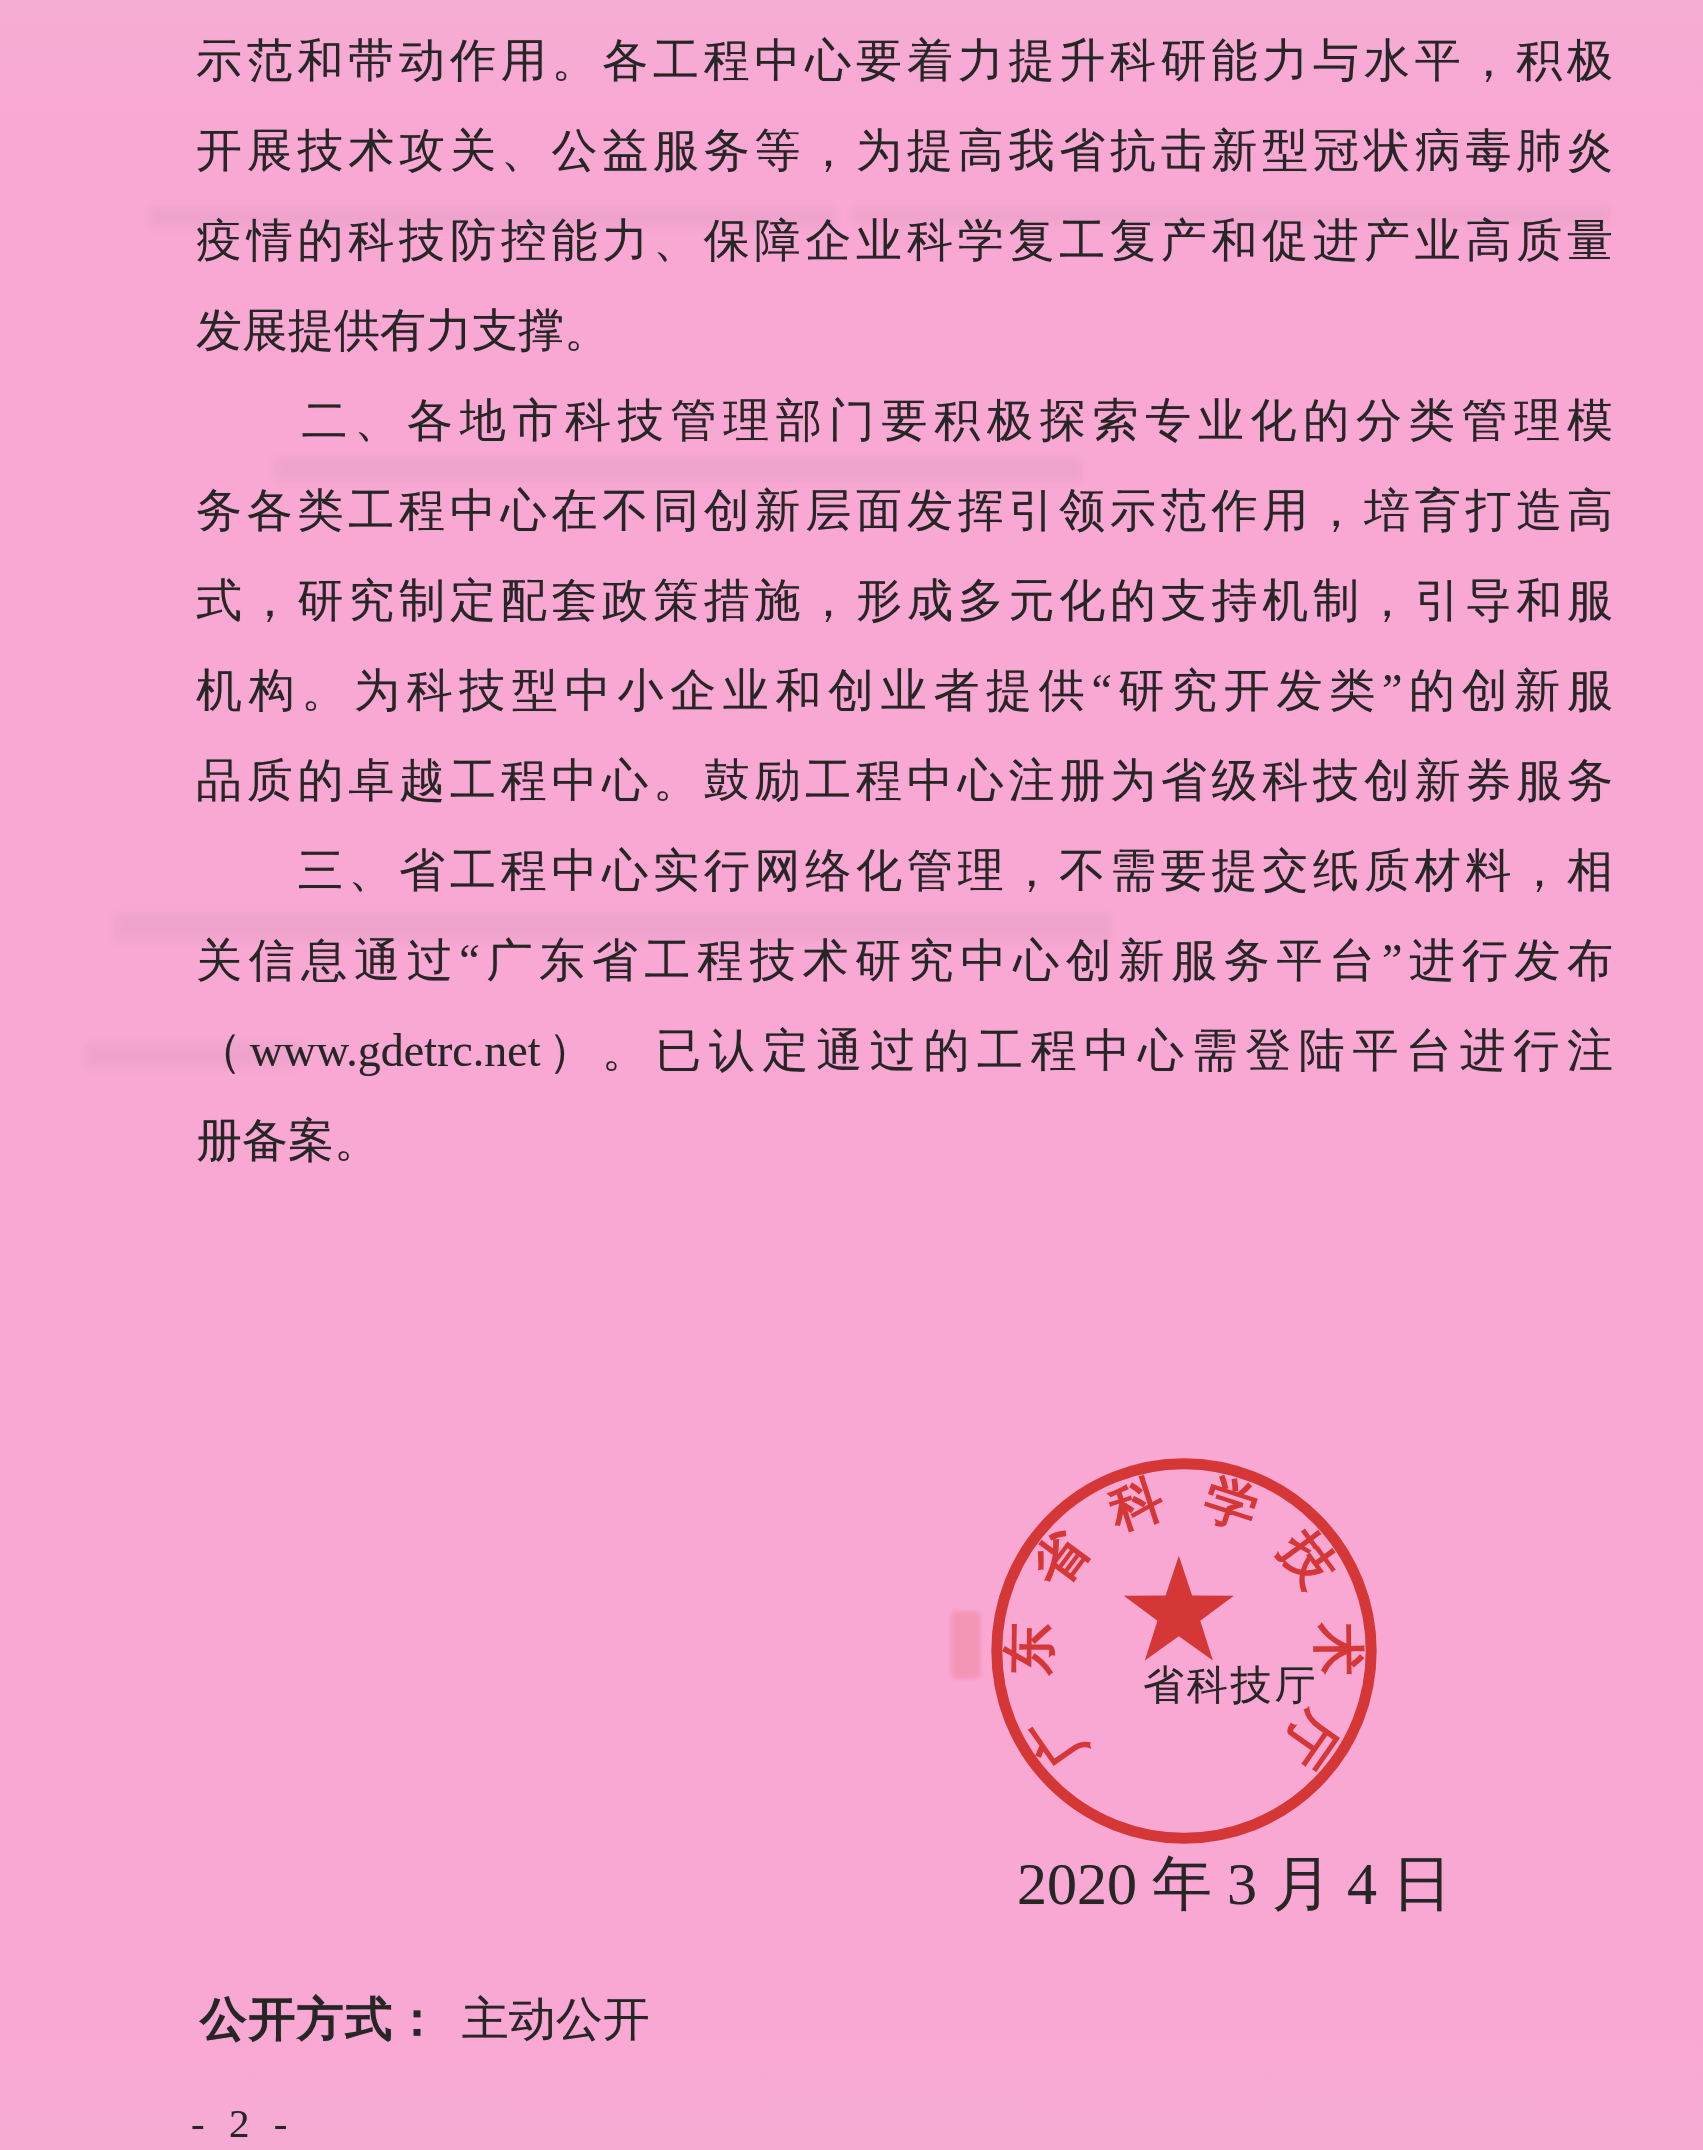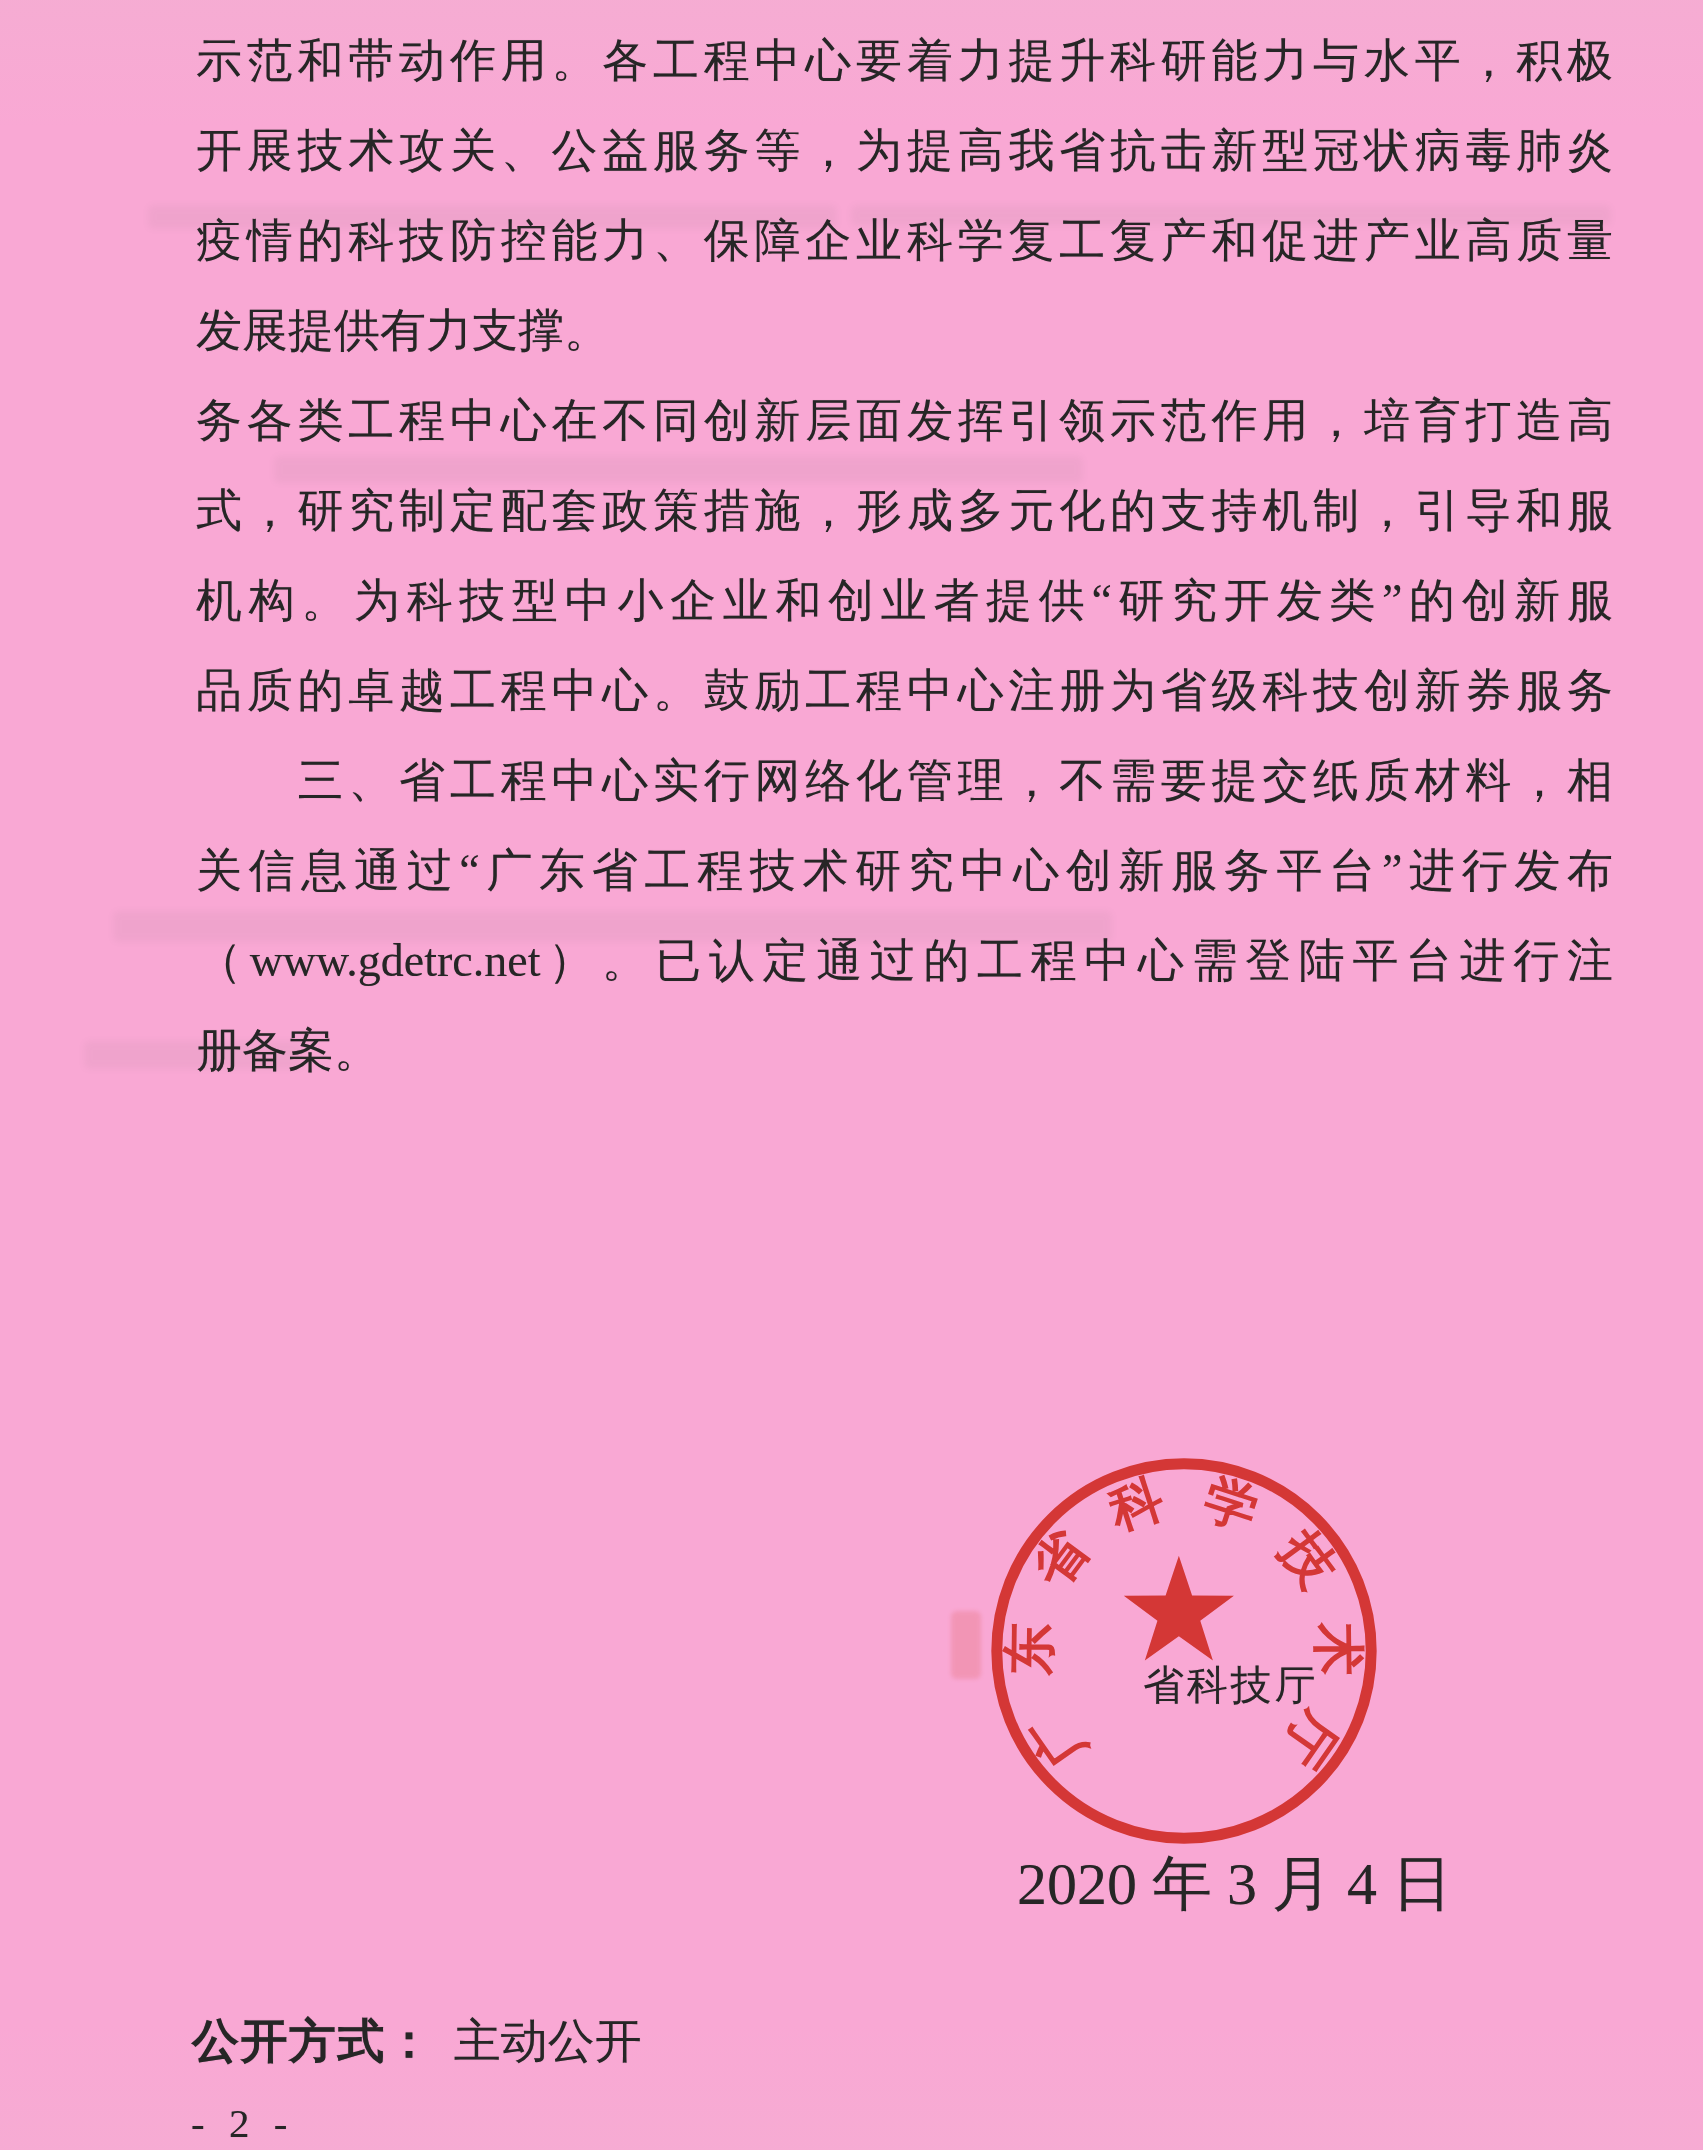--- a/index.html
+++ b/index.html
@@ -42,22 +42,22 @@
     text-shadow:0 0 0.7px rgba(45,45,45,.4);
     z-index:3;
   }
   .sign-date{
     position:absolute;left:1017px;top:1844px;
     font-size:60px;white-space:nowrap;
     text-shadow:0 0 0.7px rgba(45,45,45,.4);
     z-index:3;
   }
   .disclosure{
-    position:absolute;left:192px;top:1988px;
-    font-size:47px;white-space:nowrap;z-index:2;margin-top:22px;
+    position:absolute;left:200px;top:1988px;
+    font-size:47px;white-space:nowrap;z-index:2;
   }
   .disclosure .label{
     font-family:"Liberation Sans","DejaVu Sans",sans-serif;
     font-weight:bold;letter-spacing:1.4px;
     text-shadow:0 0 0.7px rgba(30,30,30,.5);
   }
   .disclosure .value{ margin-left:19.7px; text-shadow:0 0 0.7px rgba(45,45,45,.35); }
   .page-num{
     position:absolute;left:191px;top:2099px;
     font-size:41px;letter-spacing:7px;white-space:nowrap;z-index:2;
@@ -77,20 +77,21 @@
   <div class="smudge" style="left:274px;top:456px;width:809px;height:27px;"></div>
   <div class="smudge" style="left:113px;top:911px;width:999px;height:31px;"></div>
   <div class="smudge" style="left:84px;top:1041px;width:218px;height:28px;"></div>
   <div class="smudge red" style="left:951px;top:1611px;width:29.5px;height:68px;"></div>
 
   <div class="body-text">
     <div class="line">示范和带动作用。各工程中心要着力提升科研能力与水平，积极</div>
     <div class="line">开展技术攻关、公益服务等，为提高我省抗击新型冠状病毒肺炎</div>
     <div class="line">疫情的科技防控能力、保障企业科学复工复产和促进产业高质量</div>
     <div class="line end">发展提供有力支撑。</div>
+    <div class="line">　　二、各地市科技管理部门要积极探索专业化的分类管理模</div>
     <div class="line">务各类工程中心在不同创新层面发挥引领示范作用，培育打造高</div>
     <div class="line">式，研究制定配套政策措施，形成多元化的支持机制，引导和服</div>
     <div class="line">机构。为科技型中小企业和创业者提供“研究开发类”的创新服</div>
     <div class="line">品质的卓越工程中心。鼓励工程中心注册为省级科技创新券服务</div>
     <div class="line">　　三、省工程中心实行网络化管理，不需要提交纸质材料，相</div>
     <div class="line">关信息通过“广东省工程技术研究中心创新服务平台”进行发布</div>
     <div class="line">（www.gdetrc.net）。已认定通过的工程中心需登陆平台进行注</div>
     <div class="line end">册备案。</div>
   </div>
 

